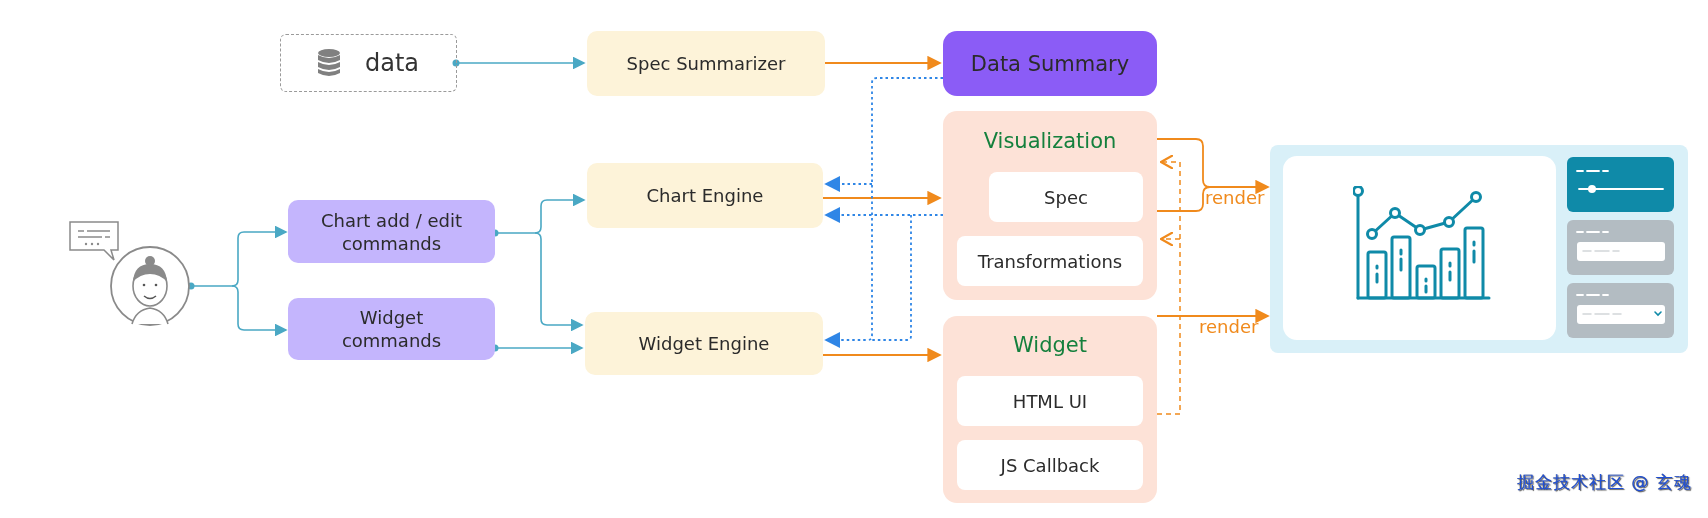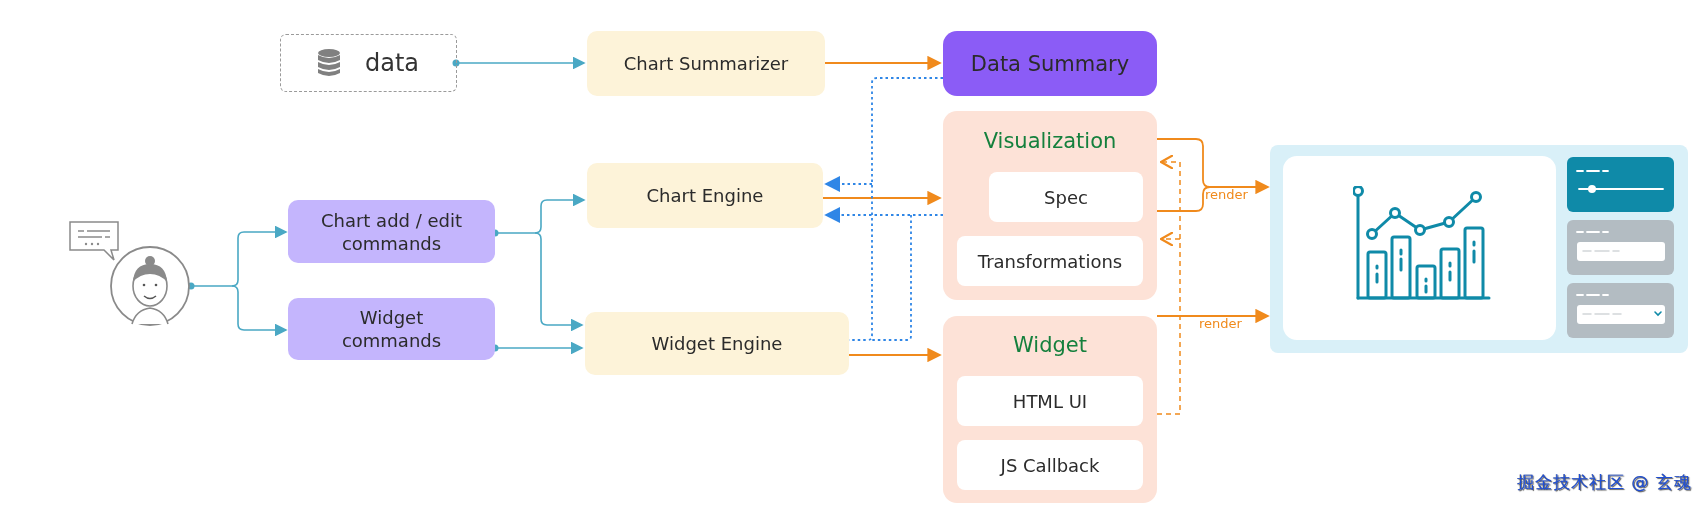--- a/index.html
+++ b/index.html
@@ -4,21 +4,21 @@
 <style>
   html,body{margin:0;padding:0;background:#ffffff;}
   body{width:1708px;height:518px;position:relative;overflow:hidden;font-family:"DejaVu Sans","Liberation Sans",sans-serif;color:#2b2b2b;}
   .box{position:absolute;border-radius:10px;display:flex;align-items:center;justify-content:center;text-align:center;box-sizing:border-box;}
   .yellow{background:#fdf3d9;font-size:18px;}
   .blue{background:#c4b5fd;font-size:18px;line-height:23px;}
   .peach{background:#8b5cf6;}
   .group{position:absolute;background:#fde2d7;border-radius:14px;box-sizing:border-box;}
   .group .gtitle{position:absolute;left:0;right:0;text-align:center;font-size:21px;color:#15803d;}
   .inner{position:absolute;left:14px;right:14px;height:50px;background:#ffffff;border-radius:8px;display:flex;align-items:center;justify-content:center;font-size:18px;}
-  .label{position:absolute;font-size:13px;color:#f08a1c;font-family:"DejaVu Sans",sans-serif;}
+  .label{position:absolute;font-size:18px;color:#f08a1c;font-family:"DejaVu Sans",sans-serif;}
   svg.lines{position:absolute;left:0;top:0;}
   #data-box{position:absolute;left:280px;top:34px;width:177px;height:58px;border:1.6px dashed #9a9a9a;border-radius:6px;box-sizing:border-box;display:flex;align-items:center;justify-content:center;gap:25px;font-size:24px;color:#333;}
   #panel{position:absolute;left:1270px;top:145px;width:418px;height:208px;background:#d9f0f8;border-radius:8px;}
   #chart-card{position:absolute;left:13px;top:11px;width:273px;height:184px;background:#ffffff;border-radius:14px;}
   .ctrl{position:absolute;left:297px;width:107px;height:55px;border-radius:6px;}
   #watermark{position:absolute;right:16px;top:471px;font-size:17px;color:#1d4ed8;text-shadow:1px 1px 1px #555,-0.5px -0.5px 0 #999;letter-spacing:1px;}
 </style>
 </head>
 <body>
 
@@ -120,23 +120,23 @@
 
 <div class="box blue" style="left:288px;top:200px;width:207px;height:63px;flex-direction:column;">
   <span>Chart add / edit</span>
   <span>commands</span>
 </div>
 <div class="box blue" style="left:288px;top:298px;width:207px;height:62px;flex-direction:column;">
   <span>Widget</span>
   <span>commands</span>
 </div>
 
-<div class="box yellow" style="left:587px;top:31px;width:238px;height:65px;">Chart Summarizer</div>
+<div class="box yellow" style="left:587px;top:31px;width:238px;height:65px;">Spec Summarizer</div>
 <div class="box yellow" style="left:587px;top:163px;width:236px;height:65px;">Chart Engine</div>
-<div class="box yellow" style="left:585px;top:312px;width:264px;height:63px;">Widget Engine</div>
+<div class="box yellow" style="left:585px;top:312px;width:238px;height:63px;">Widget Engine</div>
 
 <div class="box peach" style="left:943px;top:31px;width:214px;height:65px;font-size:21px;border-radius:14px;">Data Summary</div>
 
 <div class="group" style="left:943px;top:111px;width:214px;height:189px;">
   <div class="gtitle" style="top:18px;">Visualization</div>
   <div class="inner" style="top:61px;margin-left:32px;">Spec</div>
   <div class="inner" style="top:125px;">Transformations</div>
 </div>
 
 <div class="group" style="left:943px;top:316px;width:214px;height:187px;">

